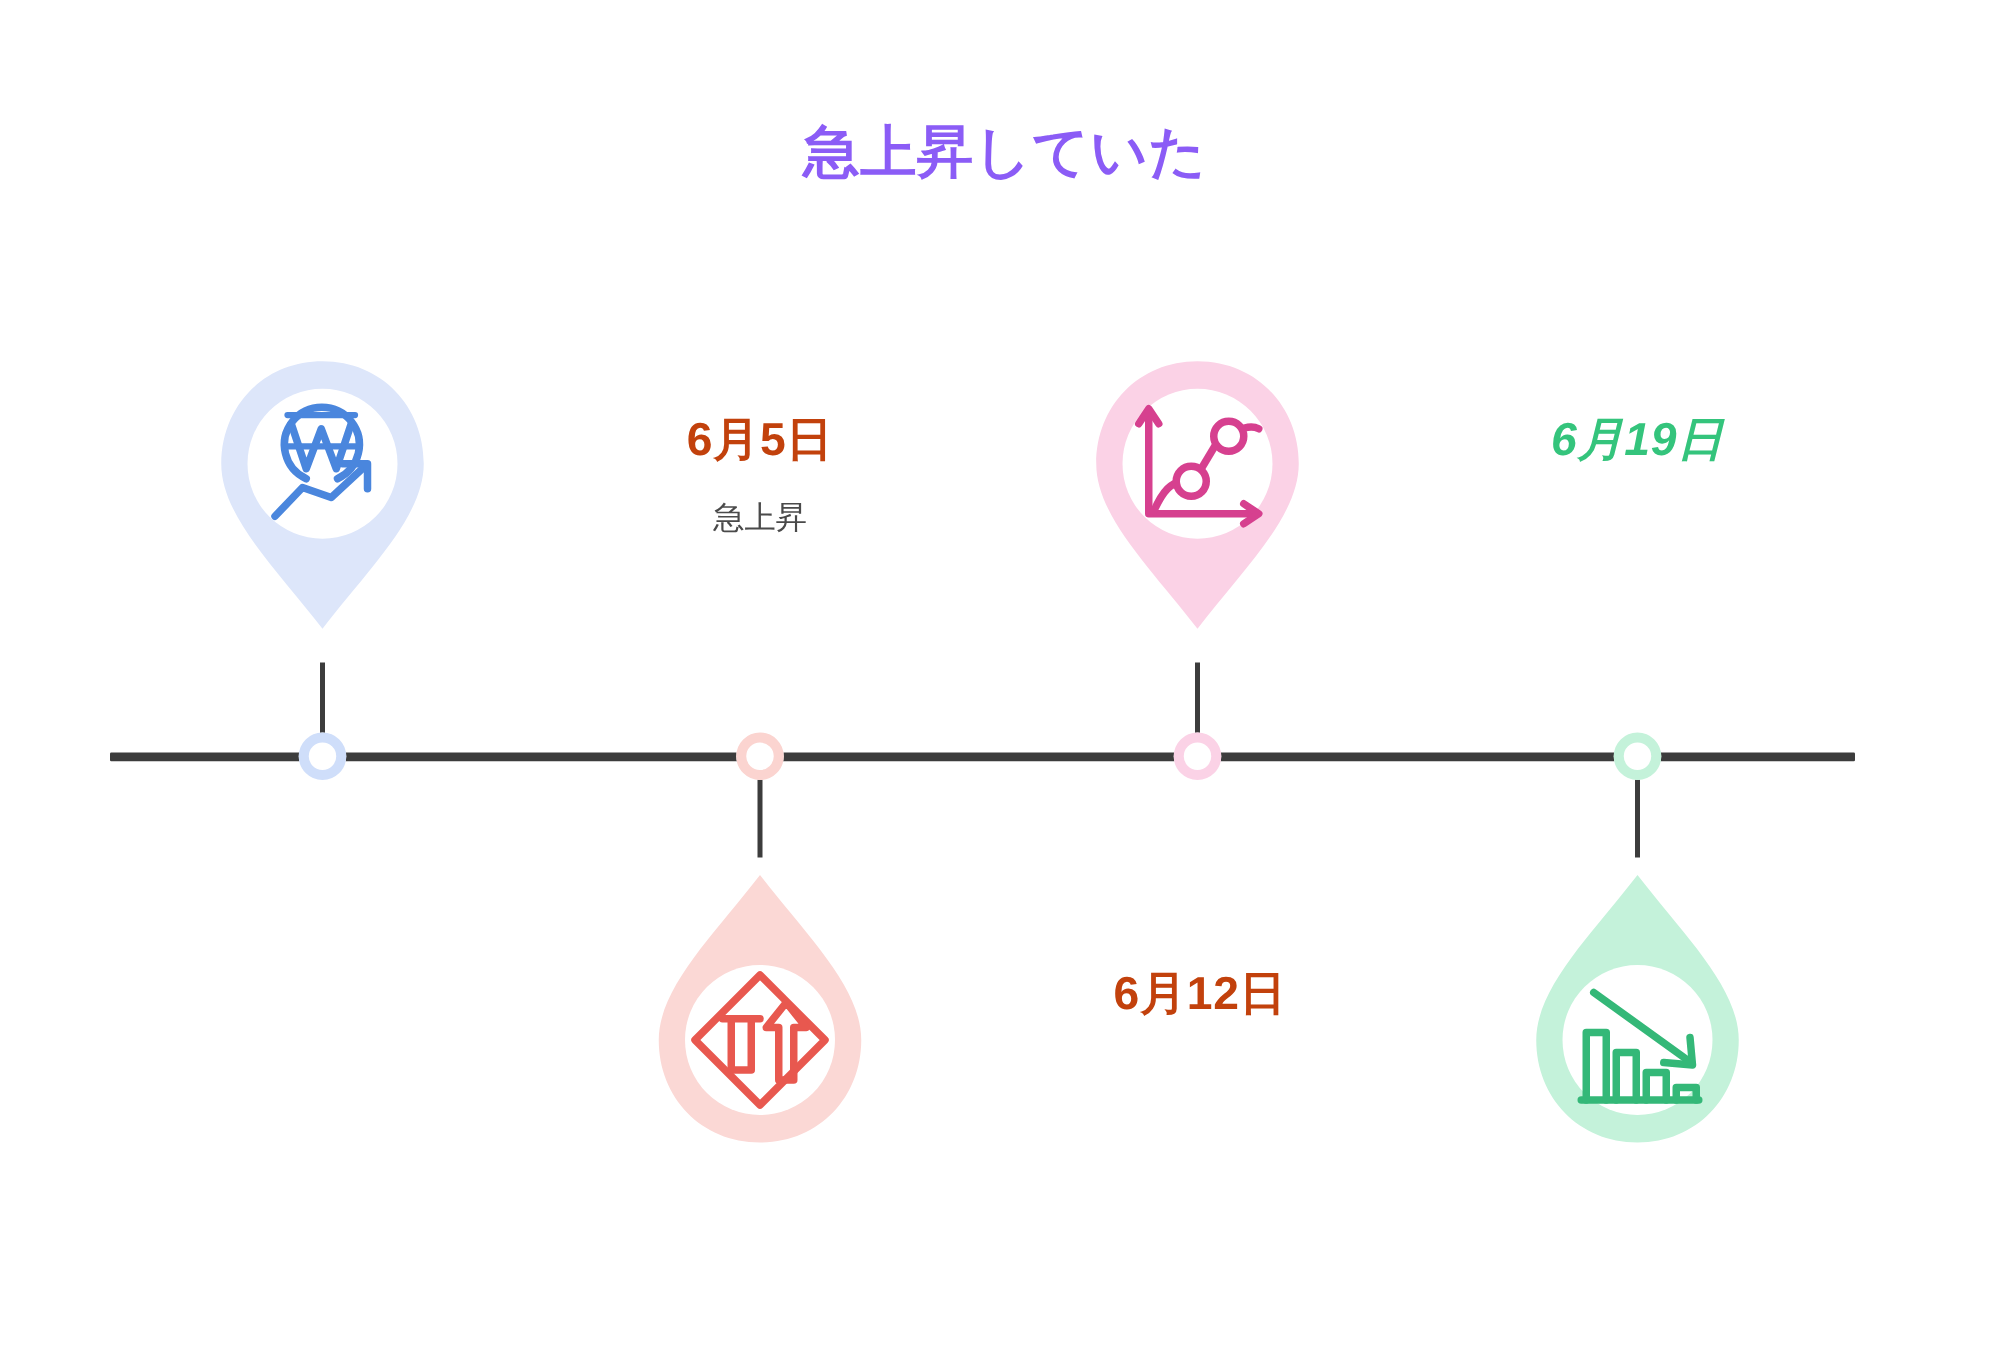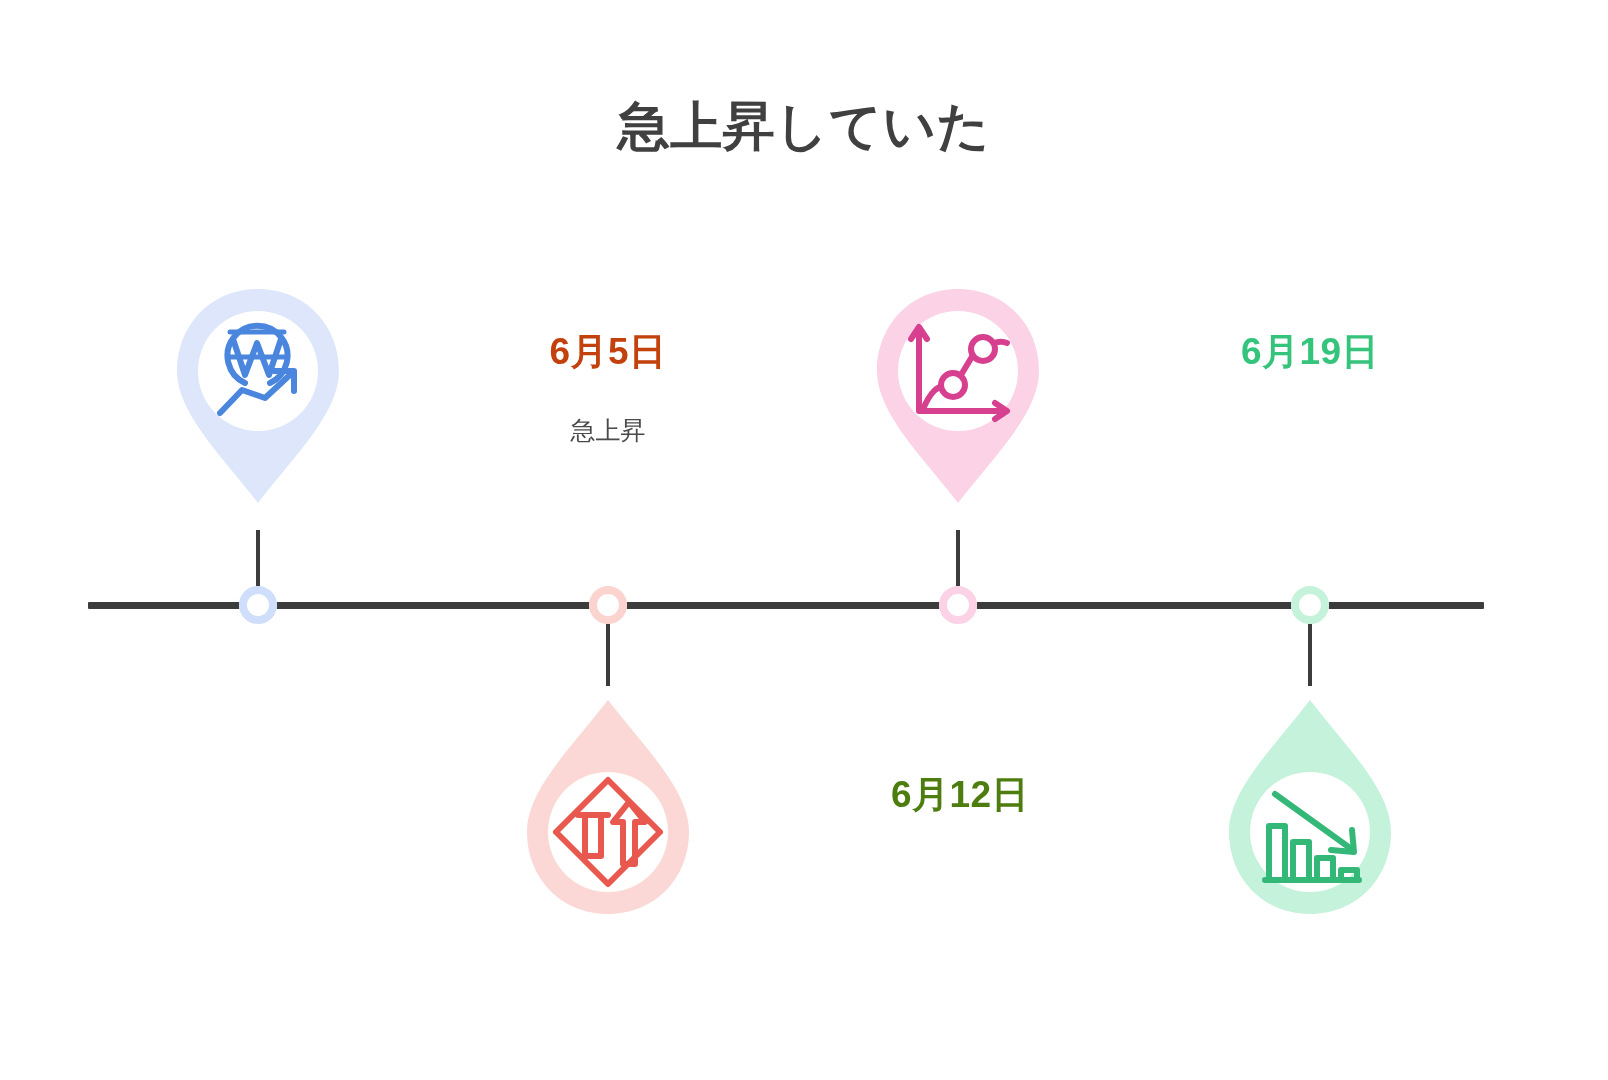--- a/index.html
+++ b/index.html
@@ -18,23 +18,23 @@
 
   
   .title-block {
     position: absolute;
     left: 0;
     top: 92px;
     width: 1608px;
     text-align: center;
   }
   .title-line {
-    font-size: 52px;
+    font-size: 45px;
     font-weight: bold;
-    color: #404040;
+    color: #8b5cf6;
     line-height: 1.32;
     letter-spacing: 0.5px;
     white-space: nowrap;
   }
 
   
   .axis {
     position: absolute;
     left: 88px;
     top: 602px;
@@ -88,21 +88,21 @@
     width: 420px;
   }
   .label-date {
     font-size: 37px;
     font-weight: bold;
     letter-spacing: 0.5px;
     line-height: 1.1;
     white-space: nowrap;
   }
   .label-desc {
-    margin-top: 42px;
+    margin-top: 26px;
     font-size: 25px;
     font-weight: normal;
     color: #4a4a4a;
     line-height: 1.25;
     white-space: nowrap;
   }
 
   
   .lg-2 { left: 398px; top: 332px; }
   .lg-4 { left: 1100px; top: 332px; }
@@ -200,18 +200,18 @@
 
 <div class="label-group lg-1">
 </div>
 
 <div class="label-group lg-2">
   <div class="label-date" style="color:#c2410c;">6月5日</div>
   <div class="label-desc">急上昇</div>
 </div>
 
 <div class="label-group lg-3">
-  <div class="label-date" style="color:#4d7c0f;text-align:center;">6月12日</div>
+  <div class="label-date" style="color:#c2410c;text-align:center;">6月12日</div>
 </div>
 
 <div class="label-group lg-4">
-  <div class="label-date" style="color:#34c47c;">6月19日</div>
+  <div class="label-date" style="color:#34c47c;font-style:italic;">6月19日</div>
 </div>
 
 </body></html>

